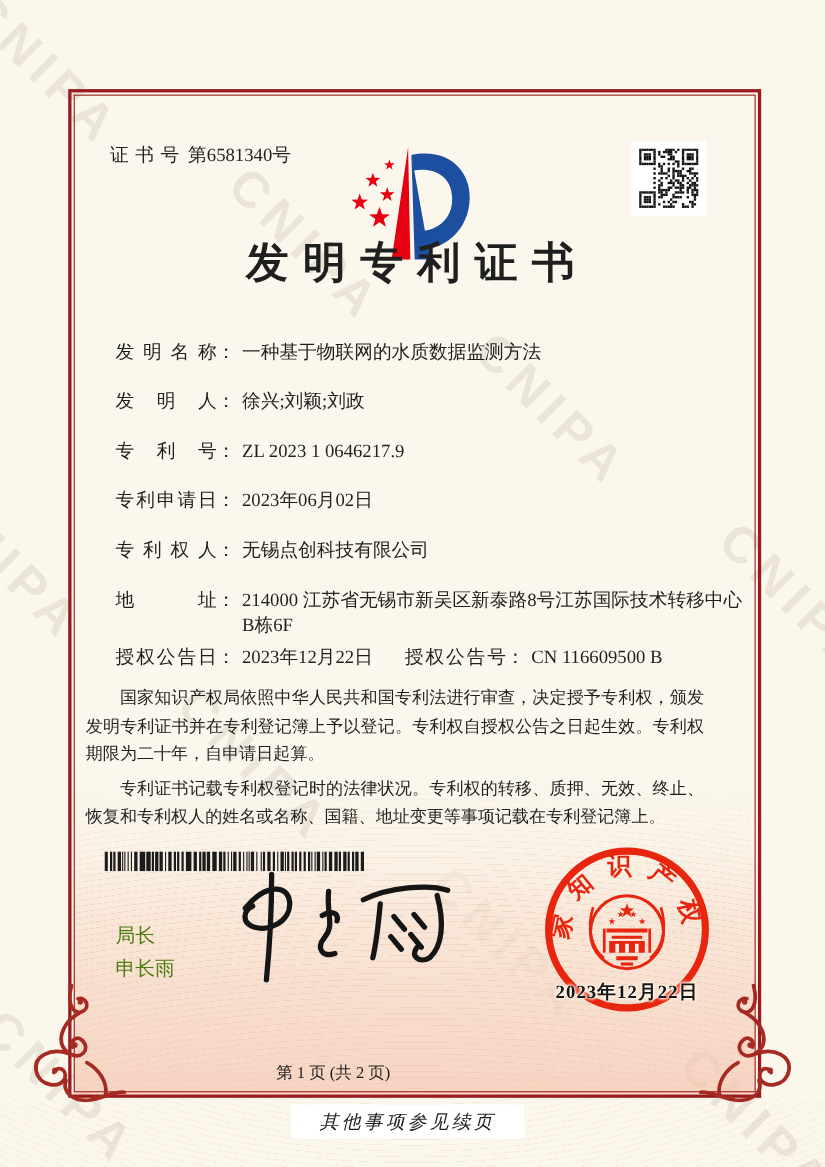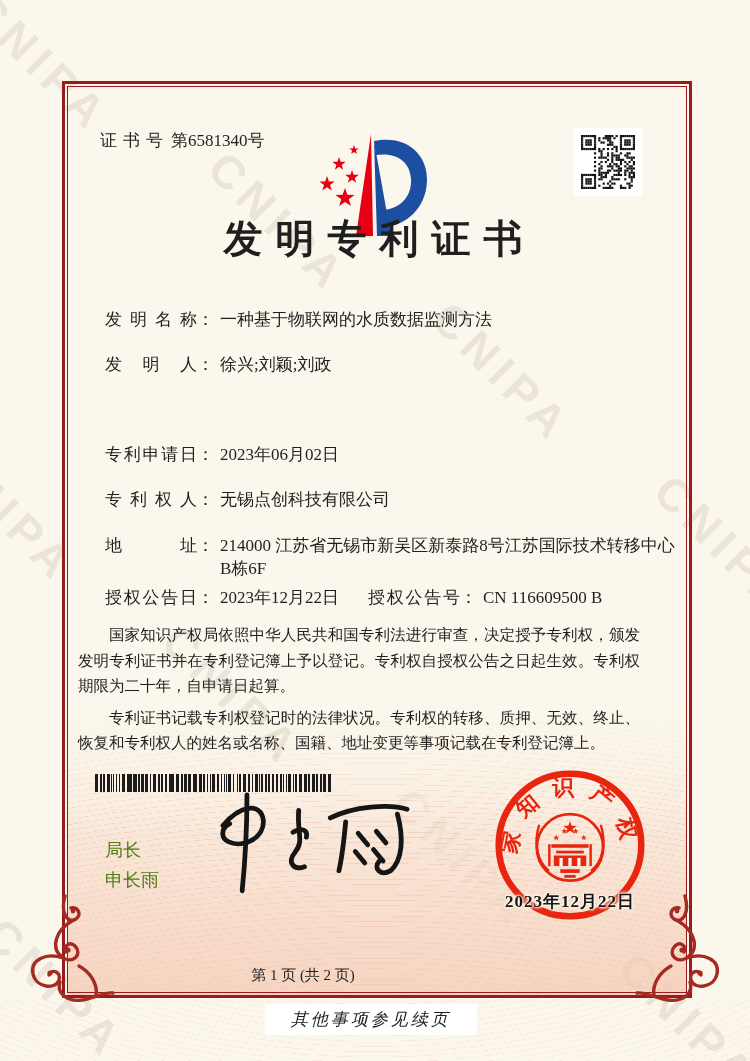--- a/index.html
+++ b/index.html
@@ -404,20 +404,23 @@
   </div>
 
   <div class="title">发明专利证书</div>
 
   <div class="frow" style="top:353px;">
     <span class="flabel">发明人</span><span class="fcolon">：</span><span class="fvalue">徐兴;刘颖;刘政</span>
   </div>
   <div class="frow" style="top:308px;">
     <span class="flabel">发明名称</span><span class="fcolon">：</span><span class="fvalue">一种基于物联网的水质数据监测方法</span>
   </div>
+  <div class="frow" style="top:398px;">
+    <span class="flabel">专利号</span><span class="fcolon">：</span><span class="fvalue">ZL 2023 1 0646217.9</span>
+  </div>
   <div class="frow" style="top:443px;">
     <span class="flabel">专利申请日</span><span class="fcolon">：</span><span class="fvalue">2023年06月02日</span>
   </div>
   <div class="frow" style="top:488px;">
     <span class="flabel">专利权人</span><span class="fcolon">：</span><span class="fvalue">无锡点创科技有限公司</span>
   </div>
   <div class="frow" style="top:534px;">
     <span class="flabel">地址</span><span class="fcolon">：</span><span class="fvalue wrap">214000 江苏省无锡市新吴区新泰路8号江苏国际技术转移中心B栋6F</span>
   </div>
   <div class="frow" style="top:586px;">

